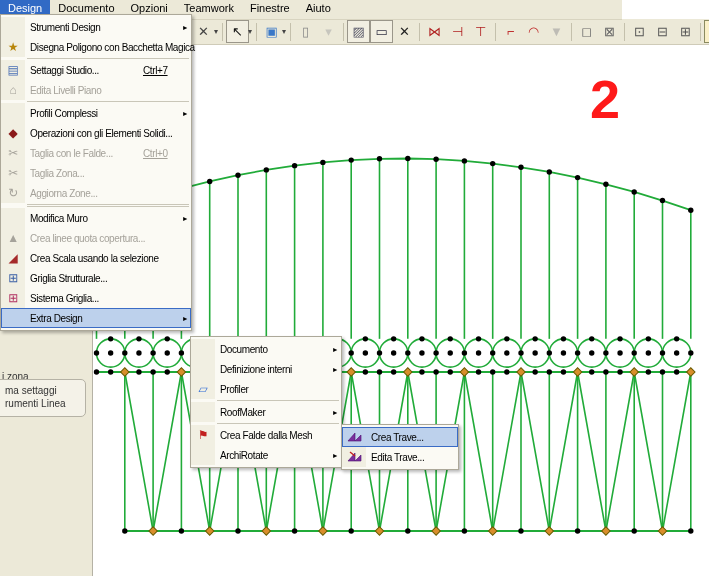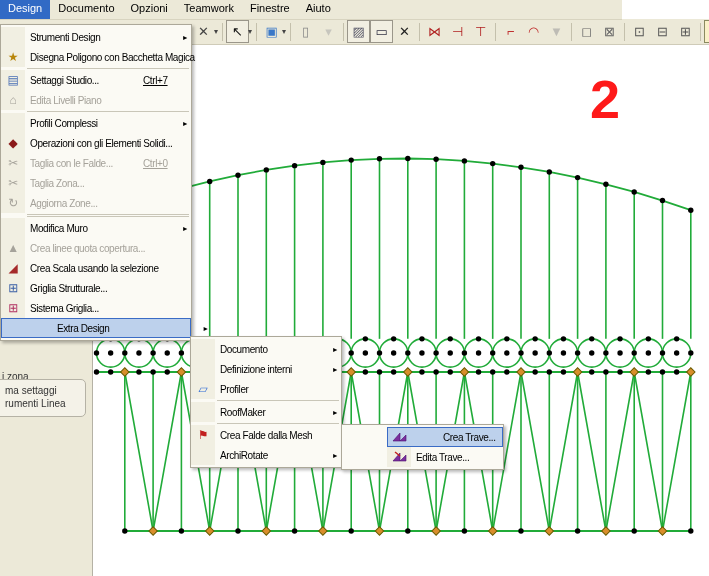--- a/index.html
+++ b/index.html
@@ -32,34 +32,34 @@
           border:1px solid #b5b2a5;border-radius:5px;padding:4px 0 0 10px;box-sizing:border-box;line-height:13px;}
 
   
   #drawing-svg{position:absolute;left:0;top:0;z-index:1;}
   .annotation2{position:absolute;left:590px;top:72px;z-index:2;font-size:54px;font-weight:bold;line-height:1;}
 
   
   .menu{position:absolute;background:var(--menubg);border:1px solid var(--bgrey);
         box-shadow:2px 2px 3px rgba(0,0,0,.28);z-index:10;padding:2px 0;font-size:10px;
         letter-spacing:-0.4px;}
-  .menu1{left:0;top:24px;width:190px;}
+  .menu1{left:0;top:14px;width:190px;}
   .menu2{left:190px;top:336px;width:150px;z-index:11;}
-  .menu3{left:341px;top:424px;width:116px;z-index:12;padding-left:45px;}
+  .menu3{left:341px;top:424px;width:116px;z-index:12;}
   .mrow{height:20px;display:flex;align-items:center;position:relative;cursor:default;color:#000;}
   .menu3 .mrow{height:20px;}
   .gut{width:24px;flex:0 0 auto;height:100%;background:var(--gutter);display:flex;
        align-items:center;justify-content:center;}
   .gi{font-size:12px;line-height:1;}
   .lbl{flex:1;padding-left:5px;white-space:nowrap;}
   .sc{width:36px;text-align:left;flex:0 0 auto;color:#000;text-decoration:underline;}
   .arr{width:12px;flex:0 0 auto;font-size:7px;text-align:center;color:#000;}
   .mrow.dis .lbl,.mrow.dis .sc,.mrow.dis .arr{color:var(--distext);}
   .mrow.dis .gi{color:var(--distext) !important;}
-  .mrow.hl{background:var(--hlbg);outline:1px solid var(--hlbr);outline-offset:-1px;gap:27px;}
+  .mrow.hl{background:var(--hlbg);outline:1px solid var(--hlbr);outline-offset:-1px;}
   .msep{height:1px;background:#c9c6b8;margin:1px 2px 1px 26px;}
 </style>
 </head>
 <body>
 
 <div class="screen">
 
   <svg id="drawing-svg" width="709" height="576">
       <path d="M96.5 216.364755 L124.8 206.1407008 L153.1 196.90975020000002 L181.4 188.6719032 L209.7 181.4271598 L238 175.17552 L266.3 169.9169838 L294.6 165.6515512 L322.9 162.37922220000002 L351.20000000000005 160.09999679999999 L379.5 158.813875 L407.8 158.5208568 L436.1 159.2209422 L464.40000000000003 160.9141312 L492.7 163.6004238 L521 167.27982 L549.3 171.9523198 L577.6 177.6179232 L605.9000000000001 184.27663020000003 L634.2 191.9284408 L662.5 200.573355 L690.8000000000001 210.21137280000002" stroke="#21AB39" fill="none" stroke-width="1.8"></path>
       <line x1="96.5" y1="216.364755" x2="96.5" y2="338.85" stroke="#21AB39" stroke-width="1.6"></line>

